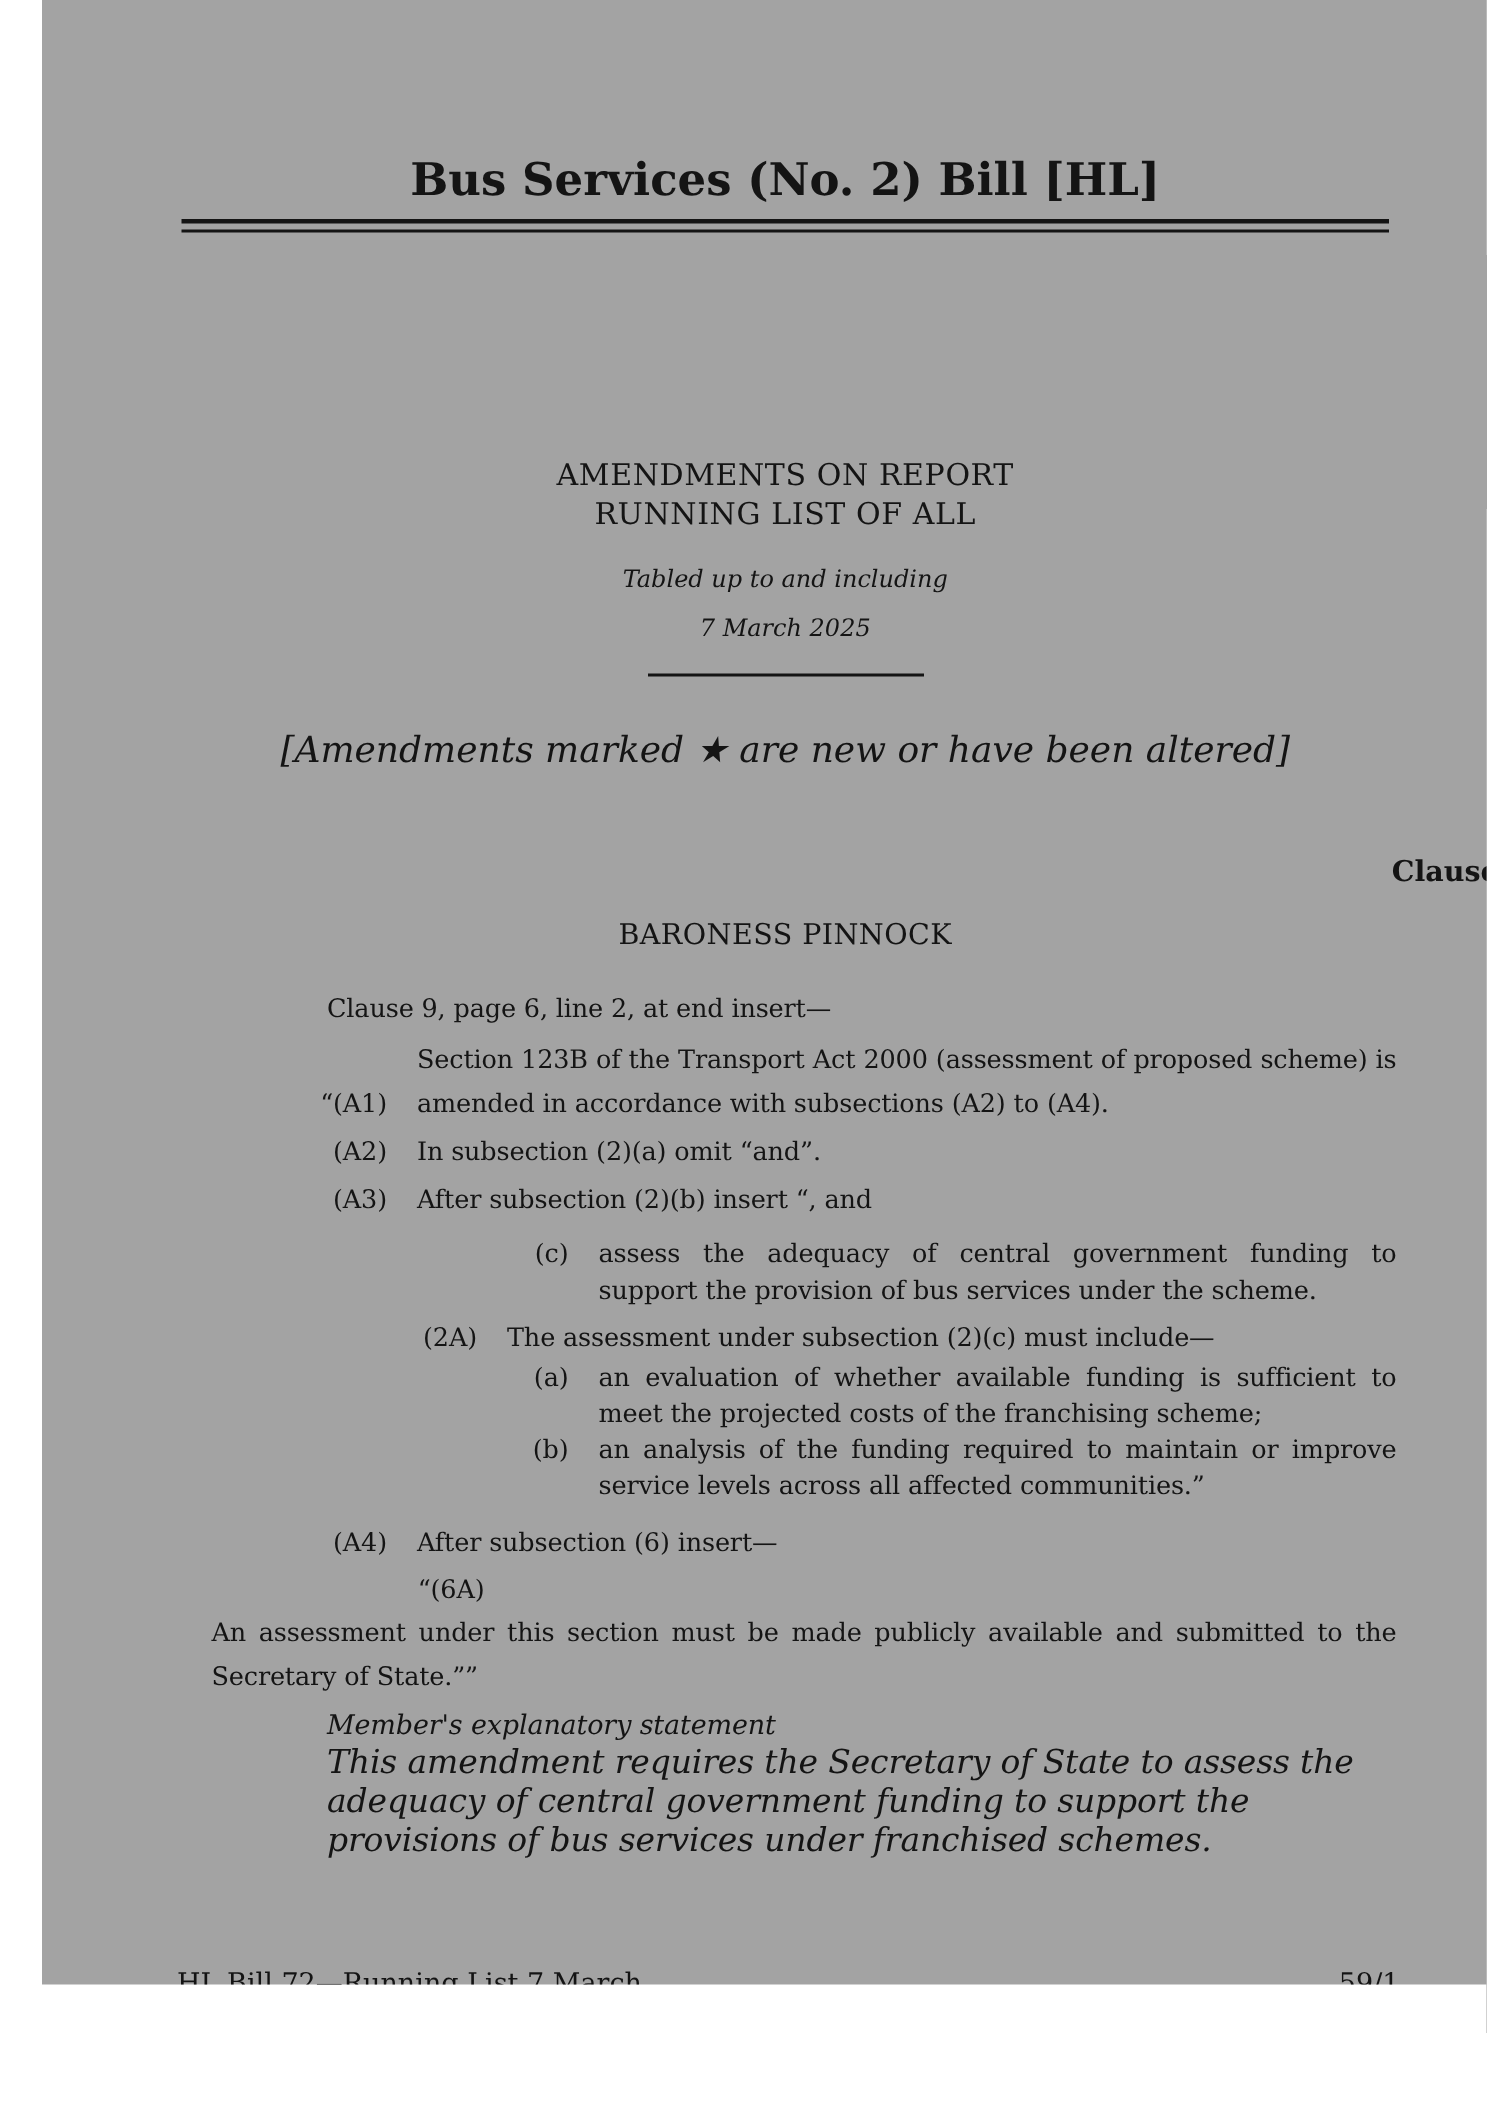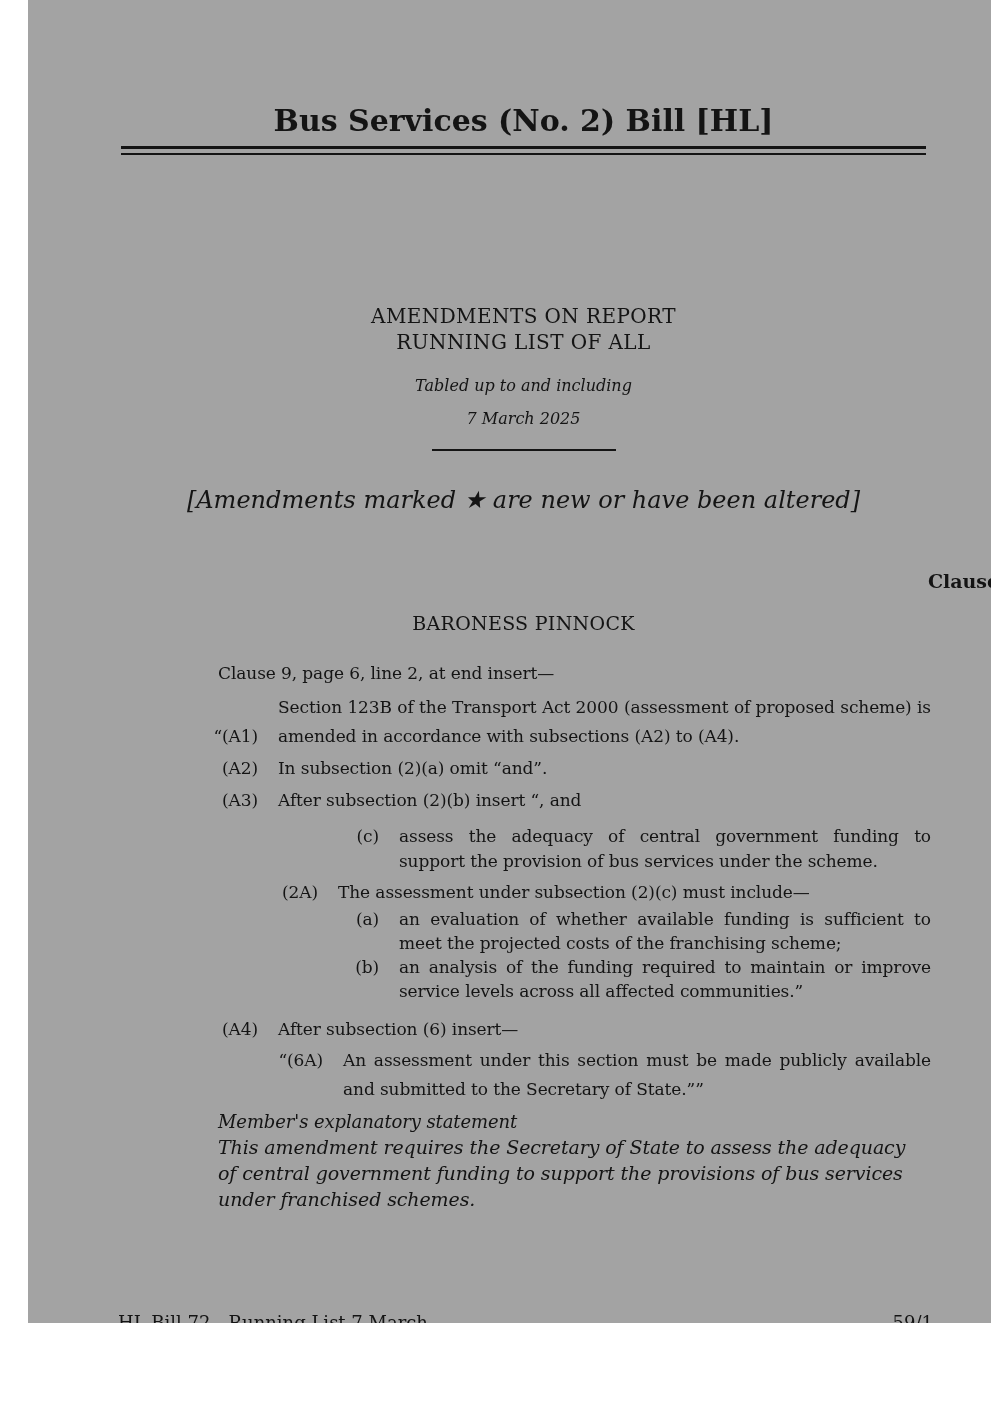--- a/index.html
+++ b/index.html
@@ -51,25 +51,25 @@
   .lvl-6a .num { width:202px; }
 
   .r0 { margin-top:5px;align-items:flex-end; }
   .r1 { margin-top:3px; }
   .r2 { margin-top:3px; }
   .r3 { margin-top:9px; margin-bottom:4px; line-height:25px; }
   .r4 { margin-top:0; }
   .r5 { margin-top:0; line-height:24px; }
   .r6 { margin-top:0; line-height:24px; }
   .r7 { margin-top:12px; }
-  .r8 { margin-top:2px; }
+  .r8 { margin-top:2px;flex-direction:column; }
 
   .expl { margin-top:6px; margin-left:97px; }
   .expl-heading { font-weight:normal; font-style:italic; font-size:18px; line-height:24px; }
-  .expl-body { font-style:italic; font-size:19px; line-height:26px; width:700px; }
+  .expl-body { font-style:italic; font-size:22px; line-height:26px; width:700px; }
 
   .footer {
     position:absolute; top:1311px; left:90px; right:86px;
     display:flex; justify-content:space-between;
     font-size:18px; line-height:24px;
   }
 </style>
 </head>
 <body>
 

